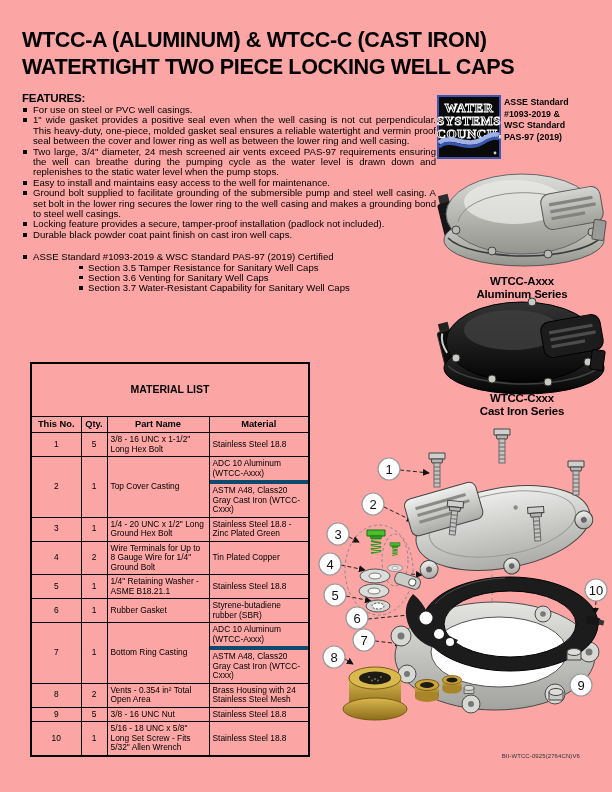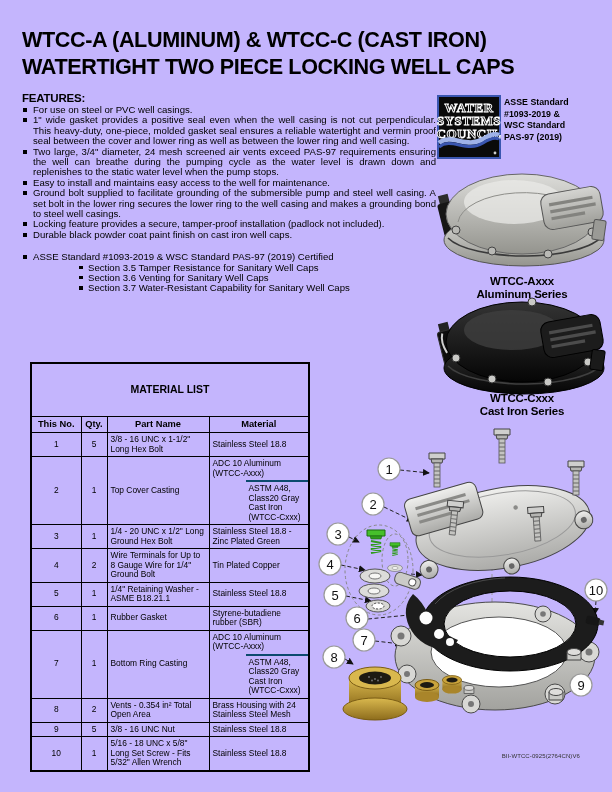--- a/index.html
+++ b/index.html
@@ -1,16 +1,16 @@
 <!DOCTYPE html>
 <html><head>
 <meta charset="utf-8">
 <style>
   html,body{margin:0;padding:0;background:#e8e8e8;}
-  .page{position:relative;width:612px;height:792px;background:#c4b5fd;margin:0 auto;
+  .page{position:relative;width:612px;height:792px;background:#fca5a5;margin:0 auto;
         font-family:"Liberation Sans",sans-serif;color:#000;overflow:hidden;}
   
   .title{position:absolute;left:22px;top:26px;font-size:22.5px;line-height:27px;
          font-weight:bold;letter-spacing:-0.4px;transform:scaleX(.96);transform-origin:left top;white-space:nowrap;}
   
   .leftcol{position:absolute;left:22px;top:92px;width:414px;}
   .sec-head{font-size:11.5px;font-weight:bold;letter-spacing:-0.2px;margin:0 0 1px 0;}
   ul.blist{list-style:none;margin:0;padding:0;}
   ul.blist li{position:relative;padding-left:11px;font-size:9.6px;line-height:10.4px;text-align:justify;}
   ul.blist li::before{content:"";position:absolute;left:1px;top:3px;width:4px;height:4px;background:#000;}
@@ -19,21 +19,21 @@
   ul.sublist li{position:relative;padding-left:10px;font-size:9.6px;line-height:10.3px;}
   ul.sublist li::before{content:"";position:absolute;left:1px;top:3px;width:3.5px;height:3.5px;background:#000;}
   
   .mtable{position:absolute;left:30px;top:362px;width:280px;border-collapse:collapse;border:2px solid #000;}
   .mtable th,.mtable td{border:1px solid #000;font-size:8.4px;line-height:9.5px;padding:2px 3px;vertical-align:middle;}
   .mtable .ttl{font-size:10.5px;font-weight:bold;text-align:center;padding:21px 2px;}
   .mtable thead th{font-size:9.3px;font-weight:bold;text-align:center;padding:3px 2px;}
   .mtable td.c{text-align:center;}
   .mtable td.mat{padding:0;}
   .msub{padding:2px 3px;}
-  .msub + .msub{border-top:2px solid #0c4a6e;margin-left:36px;}
+  .msub + .msub{border-top:4px solid #0c4a6e;}
   col.c-part{width:50px;}col.c-qty{width:26px;}col.c-name{width:102px;}col.c-mat{width:100px;}
   
   .wsc-logo{position:absolute;left:437px;top:95px;}
   .std-text{position:absolute;left:504px;top:97px;width:106px;font-size:8.8px;font-weight:bold;line-height:11.6px;}
   .prod-img-a{position:absolute;left:436px;top:164px;}
   .prod-img-c{position:absolute;left:436px;top:296px;}
   .caption{position:absolute;left:434px;width:176px;text-align:center;font-weight:bold;
            font-size:11.5px;line-height:13px;letter-spacing:-0.2px;}
   .cap-a{top:275px;}
   .cap-c{top:392px;}

